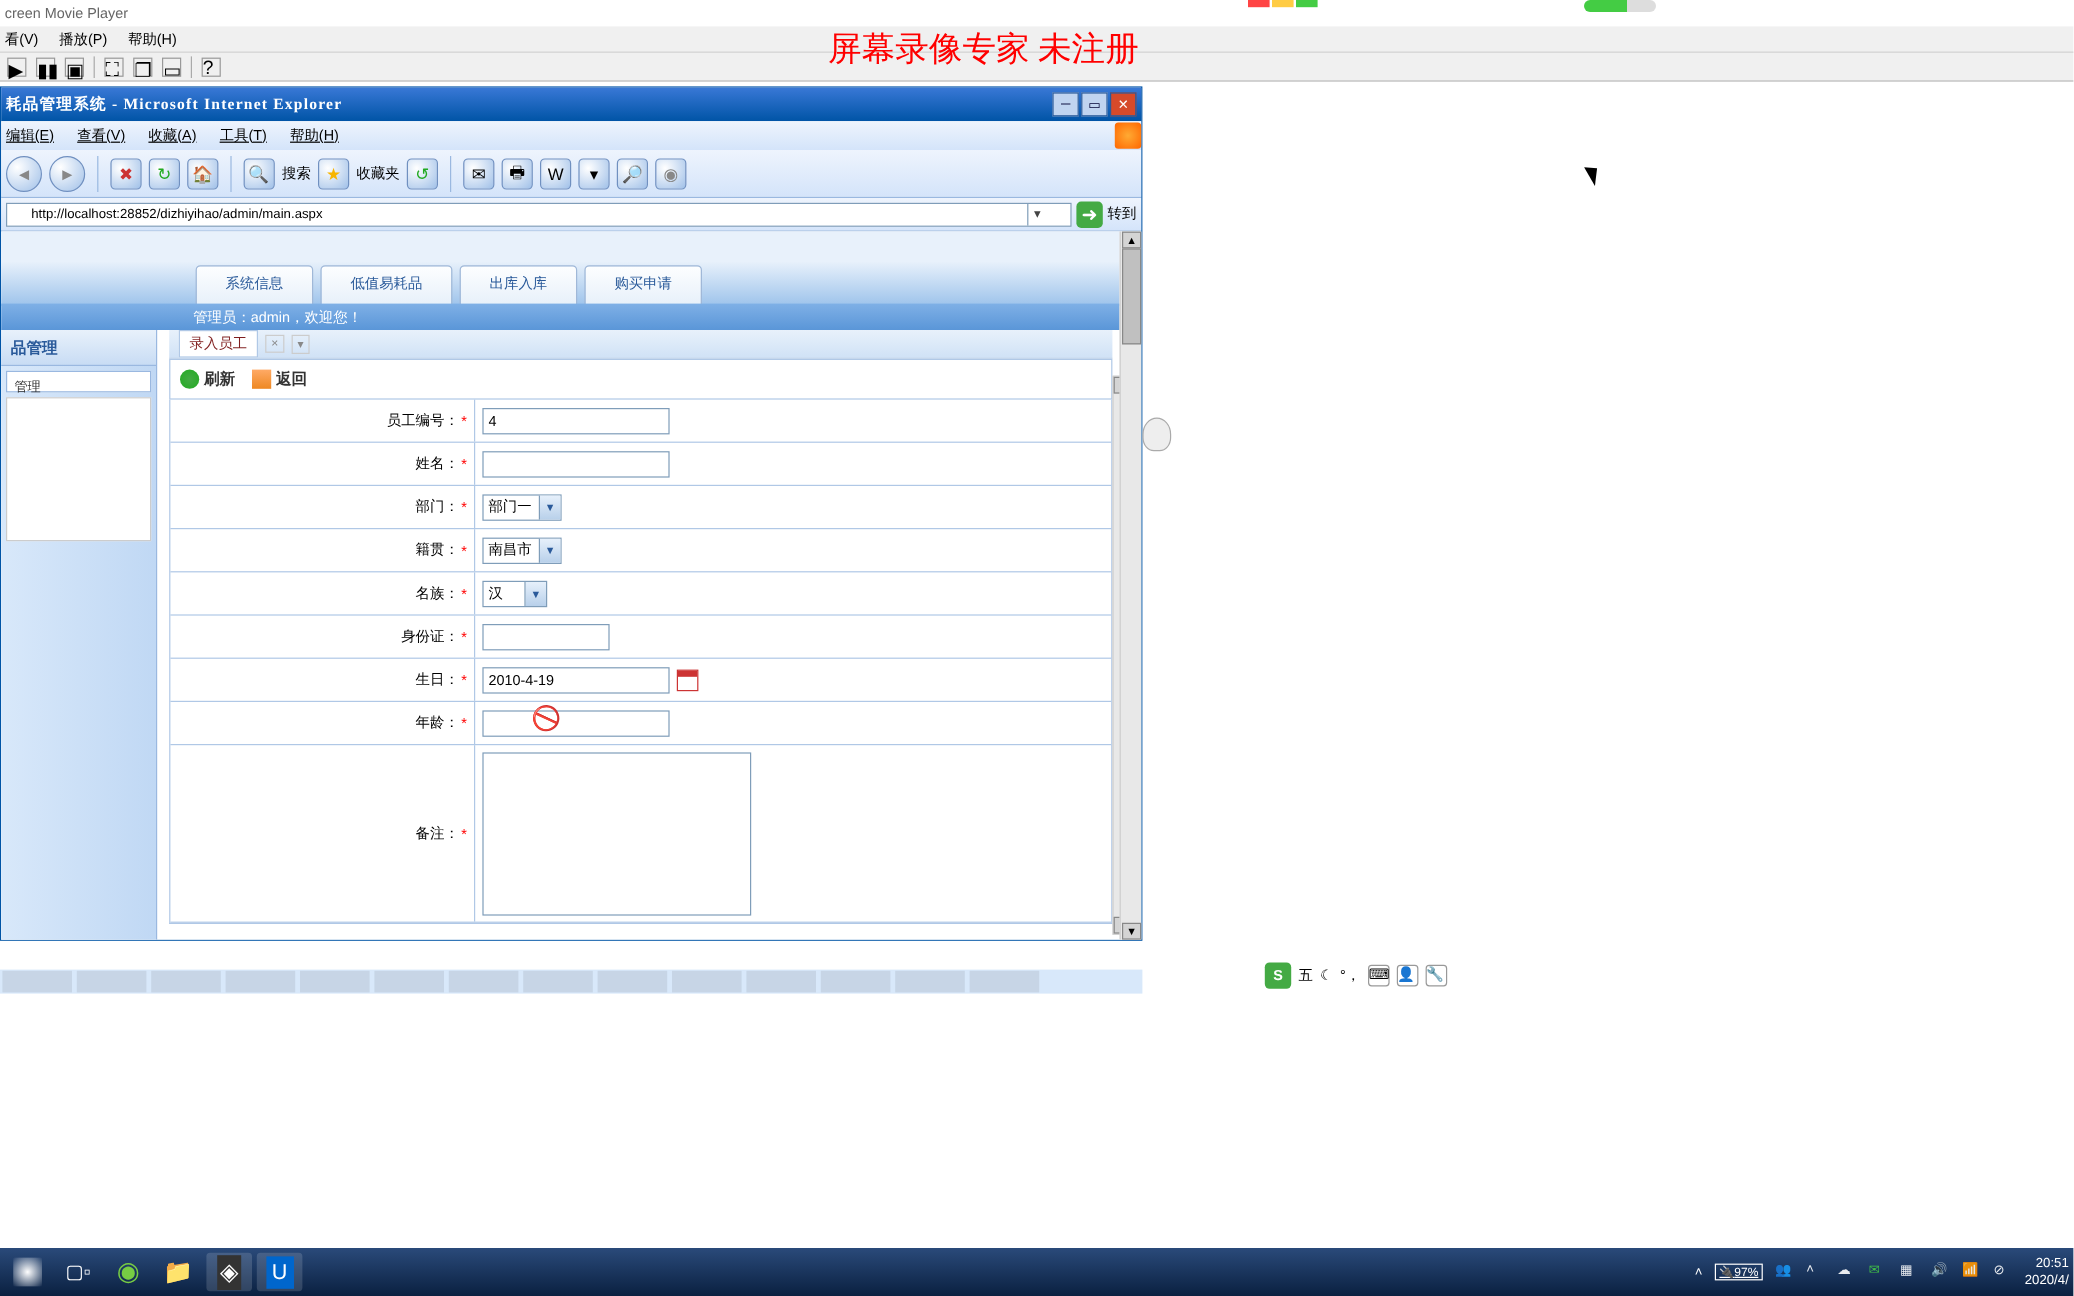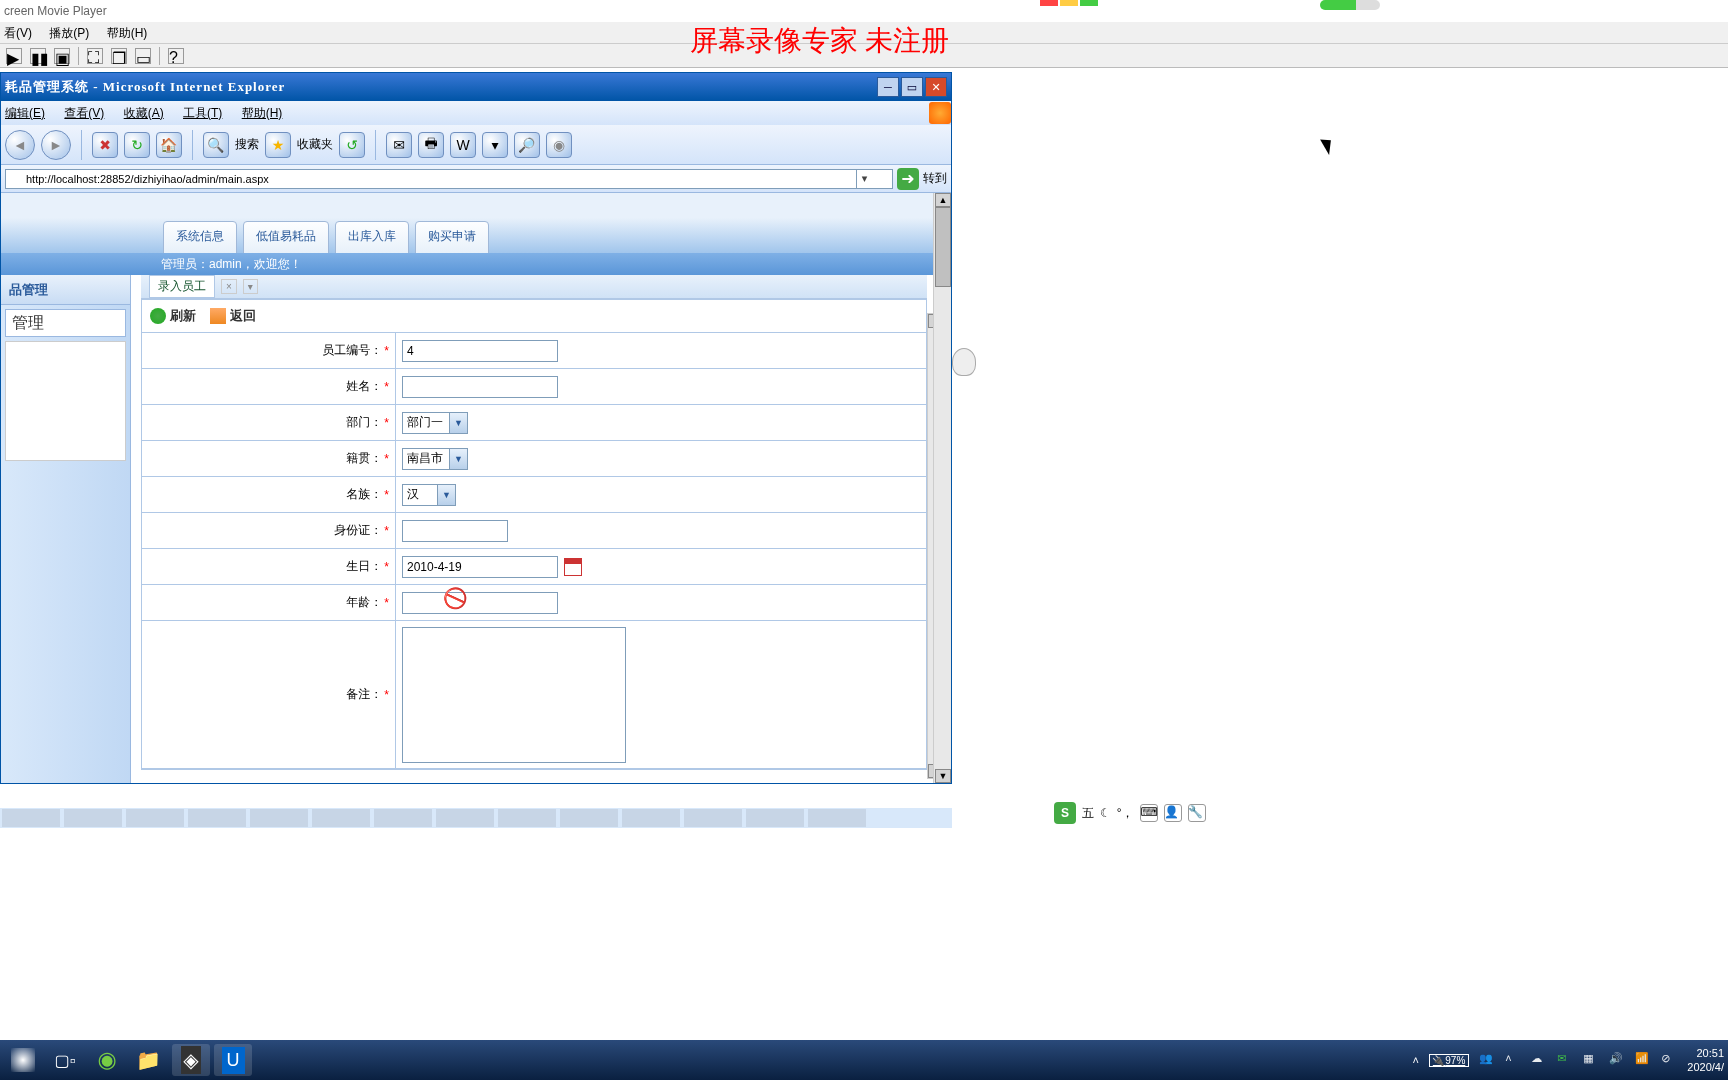--- a/index.html
+++ b/index.html
@@ -47,31 +47,31 @@
 
 .app-area { position: relative; height: 590px; background: #fff; display: flex; }
 .app-scroll { position: absolute; right: 0; top: 0; width: 18px; height: 100%; background: #e8e8e8; border-left: 1px solid #ccc; }
 .app-scroll .thumb { position: absolute; top: 14px; left: 1px; width: 16px; height: 80px; background: #c0c0c0; border: 1px solid #888; }
 .app-scroll .arr { position: absolute; width: 16px; height: 14px; background: #d4d4d4; border: 1px solid #888; left: 1px; text-align: center; font-size: 9px; line-height: 12px; }
 .app-scroll .arr.up { top: 0; }
 .app-scroll .arr.dn { bottom: 0; }
 
 .app-header { position: absolute; top: 0; left: 0; right: 18px; height: 62px; background: linear-gradient(to bottom, #e8f1fb 40%, #9dc3eb); }
 .app-tabs { position: absolute; top: 28px; left: 162px; display: flex; gap: 6px; }
-.app-tab { height: 44px; border: 1px solid #a0b8d8; background: linear-gradient(to bottom, #fdfeff, #e0ecf8); padding: 0 12px; font-size: 12px; line-height: 28px; border-radius: 4px 4px 0 0; color: #2a5a9a; }
+.app-tab { height: 44px; border: 1px solid #a0b8d8; background: linear-gradient(to bottom, #fdfeff, #e0ecf8); padding: 0 24px; font-size: 12px; line-height: 28px; border-radius: 4px 4px 0 0; color: #2a5a9a; }
 .app-welcome { position: absolute; top: 60px; left: 0; right: 18px; height: 22px; background: linear-gradient(to bottom, #7fb0e6, #5a96d8); color: #fff; font-size: 12px; padding-left: 160px; line-height: 22px; }
 
 .app-left { position: absolute; top: 82px; left: 0; width: 130px; bottom: 0; background: linear-gradient(to right, #d8e8fa, #c0d8f4); border-right: 1px solid #9ab8e0; }
 .app-left .sec { height: 30px; background: linear-gradient(to bottom, #e8f1fb, #c8dcf4); border-bottom: 1px solid #9ab8e0; font-size: 13px; font-weight: bold; color: #2a5a9a; padding-left: 8px; line-height: 30px; }
-.app-left .item { height: 28px; background: #fff; border: 1px solid #9ab8e0; margin: 4px; font-size: 16px; padding-left: 6px; line-height: 26px; color: #333; }
+.app-left .item { height: 18px; background: #fff; border: 1px solid #9ab8e0; margin: 4px; font-size: 11px; padding-left: 6px; line-height: 26px; color: #333; }
 .app-left .blank { margin: 4px; height: 120px; background:#fff; border:1px solid #ccc;}
 
 .app-main { position: absolute; top: 82px; left: 140px; right: 24px; bottom: 0; }
 .app-tabbar2 { height: 24px; background: linear-gradient(to bottom, #e8f1fb, #d0e2f6); display: flex; align-items: center; padding-left: 8px; font-size: 12px; gap: 6px; border-bottom: 1px solid #b0c8e6; }
-.tab2 { background: #fff; border: 1px solid #b0c8e6; padding: 2px 8px; color: #14532d; }
+.tab2 { background: #fff; border: 1px solid #b0c8e6; padding: 2px 8px; color: #7f1d1d; }
 .tab2-x { border: 1px solid #ccc; padding: 1px 4px; font-size: 10px; color: #888; }
 .app-actions { height: 34px; background: #fff; border: 1px solid #b0c8e6; display: flex; align-items: center; padding-left: 8px; gap: 14px; font-size: 13px; font-weight: bold; }
 .act { display: flex; align-items: center; gap: 4px; color: #333; }
 .act-ico { width: 16px; height: 16px; display: inline-block; }
 .ico-refresh { background: radial-gradient(circle, #4a4, #2a2); border-radius: 50%; }
 .ico-back { background: linear-gradient(#fa6, #e82); }
 
 
 .form-wrap { border: 1px solid #b0c8e6; border-top: none; }
 .form-row { display: flex; border-bottom: 1px solid #b0c8e6; min-height: 36px; }

